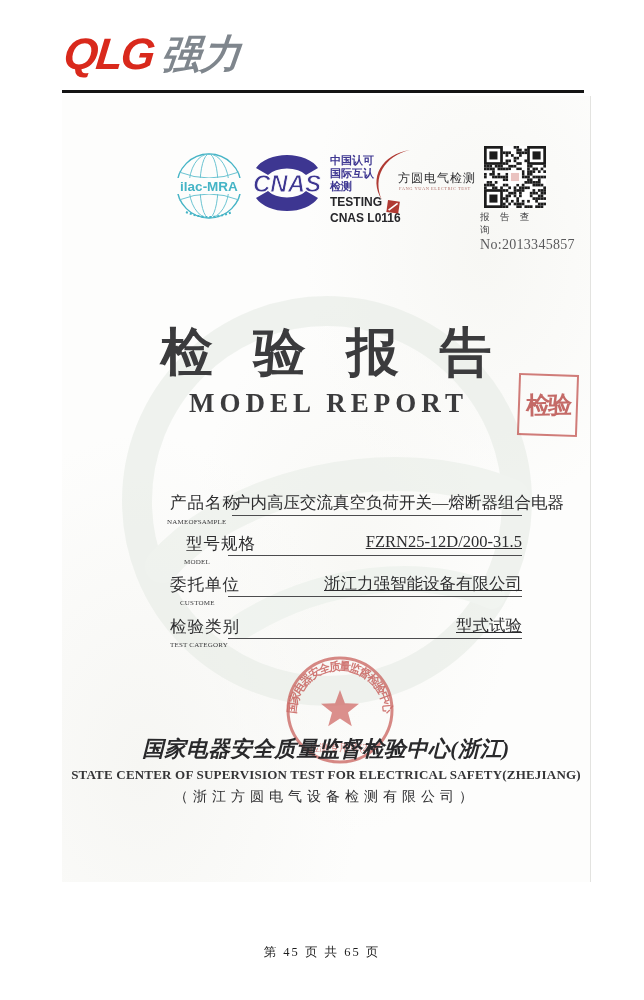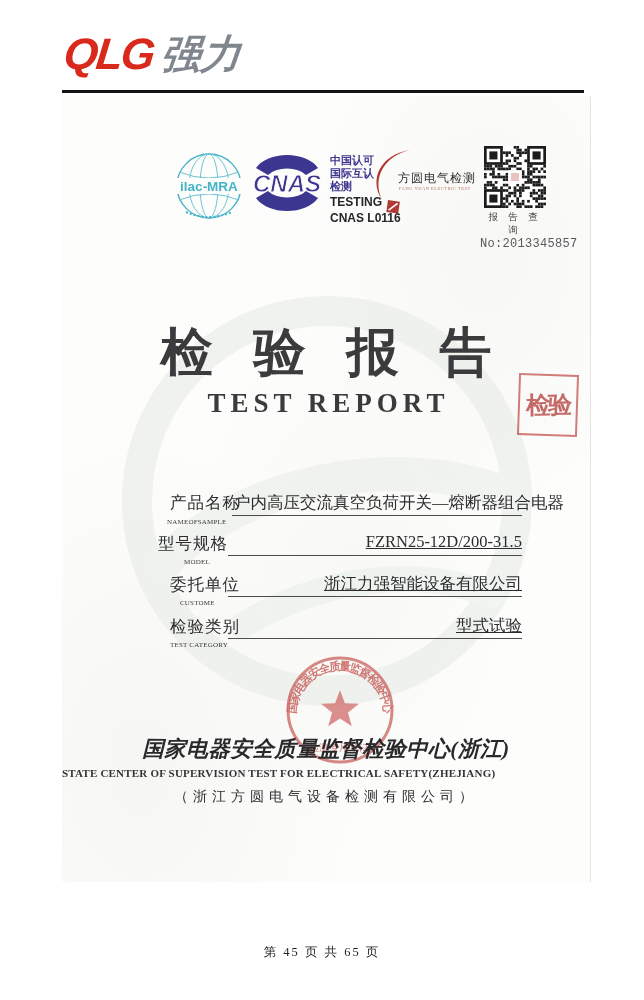--- a/index.html
+++ b/index.html
@@ -28,24 +28,24 @@
   .cma .num{margin-top:2px;font-family:"Liberation Sans","DejaVu Sans",sans-serif;
             font-weight:700;font-size:13px;color:#cf3f47;letter-spacing:0;}
   .ilac{left:112px;top:54px;width:72px;}
   .cnas{left:186px;top:58px;display:flex;gap:4px;}
   .cnas-txt{font-family:"Liberation Sans","DejaVu Sans",sans-serif;}
   .cnas-txt .cnl{font-size:11px;line-height:1.2;color:#3d3691;font-weight:700;}
   .cnas-txt .enl{font-size:12px;line-height:1.25;color:#26262a;font-weight:700;margin-top:1px;}
   .fy{left:304px;top:52px;width:120px;}
   .fy-name{position:absolute;left:32px;top:22px;font-size:12px;font-weight:400;color:#2e2e30;letter-spacing:1px;}
   .fy-sub{position:absolute;left:33px;top:38px;font-size:4.5px;color:#b2736d;letter-spacing:.5px;}
-  .qr{left:418px;top:50px;width:70px;text-align:center;}
+  .qr{left:418px;top:50px;width:70px;}
   .qr-cells{width:62px;height:62px;margin:0 auto;}
   .qr-cap{margin-top:3px;font-size:9.5px;color:#3d3d3f;letter-spacing:4px;}
-  .qr-num{font-size:12px;color:#5a5a5c;letter-spacing:.3px;font-family:Liberation Mono, monospace;}
+  .qr-num{font-size:14px;color:#5a5a5c;letter-spacing:.3px;}
 
   
   .title-cn{position:absolute;left:0;top:222px;width:100%;text-align:center;
             font-size:52px;font-weight:700;color:#3b3b3d;letter-spacing:14px;text-indent:14px;}
   .title-en{position:absolute;left:0;top:292px;width:100%;text-align:center;
             font-size:27px;font-weight:700;color:#3b3b3d;letter-spacing:5px;text-indent:5px;}
 
   
   .corner-stamp{position:absolute;left:456px;top:278px;width:56px;height:58px;
         border:2.5px solid rgba(193,82,78,.75);transform:rotate(2deg);
@@ -58,22 +58,22 @@
   .flabel{position:absolute;font-size:16.5px;color:#2c2c2e;letter-spacing:1px;white-space:nowrap;}
   .fsub{position:absolute;font-size:7px;color:#3a3a3c;letter-spacing:.2px;white-space:nowrap;}
   .fline{position:absolute;height:1px;background:#4c4c4e;}
   .fvalue{position:absolute;font-size:16.5px;color:#2c2c2e;white-space:nowrap;}
   .fvalue.center{text-align:right;text-decoration:underline;}
 
   
   .seal{position:absolute;left:220px;top:556px;opacity:.85;}
   .org-cn{position:absolute;left:0;top:638px;width:100%;text-align:center;
           font-size:21.5px;font-weight:700;color:#29292b;letter-spacing:.5px;font-style:italic;}
-  .org-en{position:absolute;left:0;top:671px;width:100%;
-          font-size:11px;font-weight:700;color:#343436;letter-spacing:.2px;}
+  .org-en{position:absolute;left:0;top:671px;width:100%;text-align:center;
+          font-size:13px;font-weight:700;color:#343436;letter-spacing:.2px;}
   .org-sub{position:absolute;left:0;top:692px;width:100%;text-align:center;
           font-size:14px;color:#2f2f31;letter-spacing:5px;}
 
   
   .pfooter{position:absolute;left:0;top:944px;width:100%;text-align:center;
           font-size:12.5px;color:#1e1e1e;letter-spacing:2px;}
 </style>
 </head>
 <body>
 
@@ -321,35 +321,35 @@
             <rect x="1.3478260869565217" y="44.47826086956522" width="16.17391304347826" height="16.17391304347826" fill="none" stroke="#1c1c1c" stroke-width="2.6956521739130435"></rect>
             <rect x="5.391304347826087" y="48.52173913043478" width="8.08695652173913" height="8.08695652173913" fill="#1c1c1c"></rect>
             <rect x="24.26086956521739" y="24.26086956521739" width="13.478260869565217" height="13.478260869565217" fill="#ffffff"></rect>
             <rect x="26.956521739130434" y="26.956521739130434" width="8.08695652173913" height="8.08695652173913" fill="#c4524e" opacity=".35"></rect>
           </svg></div>
       <div class="qr-cap">报 告 查 询</div>
       <div class="qr-num">No:2013345857</div>
     </div>
 
     <div class="title-cn">检 验 报 告</div>
-    <div class="title-en">TEST REPORT</div>
+    <div class="title-en">MODEL REPORT</div>
 
     <div class="corner-stamp">
       <span>检验</span>
     </div>
 
     <div class="frow">
       <div class="flabel" style="left:108px;top:396px">产品名称</div>
       <div class="fvalue" style="left:172px;top:396px">户内高压交流真空负荷开关—熔断器组合电器</div>
       <div class="fline" style="left:170px;top:419px;width:290px"></div>
       <div class="fsub" style="left:105px;top:422px">NAMEOFSAMPLE</div>
     </div>
 
     <div class="frow">
-      <div class="flabel" style="left:96px;top:437px">型号规格</div>
+      <div class="flabel" style="left:124px;top:437px">型号规格</div>
       <div class="fvalue center" style="left:166px;top:436px;width:294px">FZRN25-12D/200-31.5</div>
       <div class="fline" style="left:166px;top:459px;width:294px"></div>
       <div class="fsub" style="left:122px;top:462px">MODEL</div>
     </div>
 
     <div class="frow">
       <div class="flabel" style="left:108px;top:478px">委托单位</div>
       <div class="fvalue center" style="left:166px;top:477px;width:294px">浙江力强智能设备有限公司</div>
       <div class="fline" style="left:166px;top:500px;width:294px"></div>
       <div class="fsub" style="left:118px;top:503px">CUSTOME</div>

